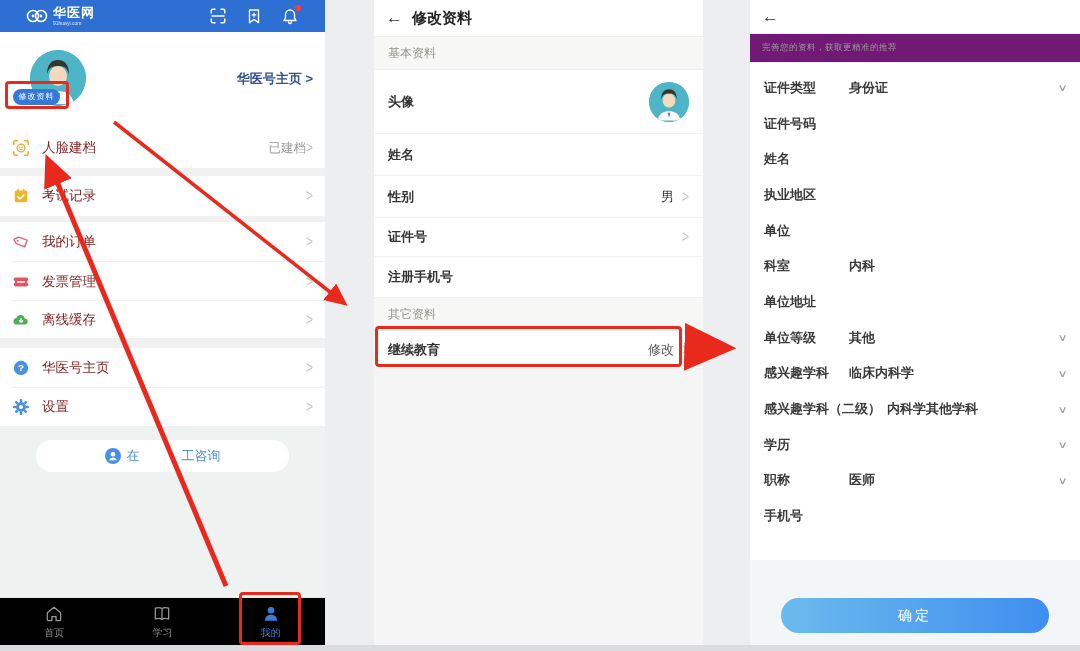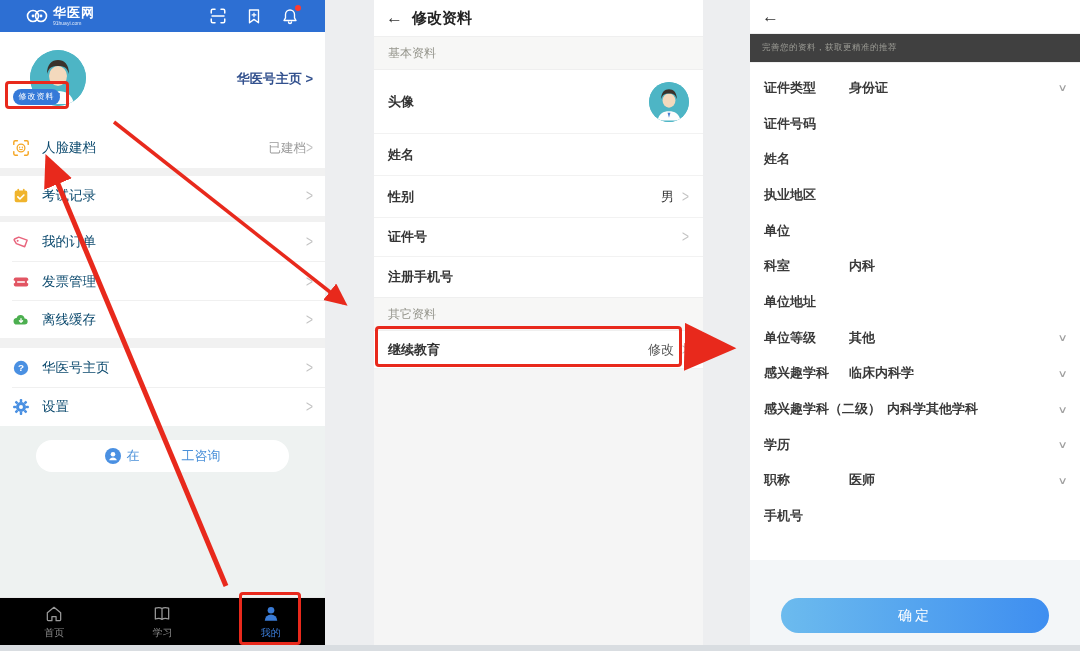--- a/index.html
+++ b/index.html
@@ -25,21 +25,21 @@
   .red-dot { position:absolute; right:-2px; top:-2px; width:6px; height:6px; border-radius:50%; background:#ff3b30; }
 
   .profile { position:relative; height:88px; background:#fff; }
   .avatar { border-radius:50%; overflow:hidden; background:#4db5c5; }
   .avatar-lg { position:absolute; left:30px; top:18px; width:56px; height:56px; }
   .edit-pill { position:absolute; left:13px; top:57px; width:47px; height:16px; background:#3579d8; border-radius:9px; color:#fff; font-size:8px; text-align:center; line-height:16px; letter-spacing:1px; }
   .home-link { position:absolute; right:12px; top:38px; font-size:13px; font-weight:bold; color:#33518e; }
 
   .menu-row { position:absolute; left:0; width:325px; background:#fff; display:flex; align-items:center; padding:0 12px; }
   .menu-ic { width:18px; height:18px; margin-right:12px; flex:0 0 auto; }
-  .menu-label { font-size:13.5px; color:#0c4a6e; }
+  .menu-label { font-size:13.5px; color:#7f1d1d; }
   .menu-right { margin-left:auto; display:flex; align-items:center; }
   .menu-value { font-size:12.5px; color:#9a9a9a; }
   .chev-r { font-size:12px; color:#c3c3c3; transform:scaleY(1.3); }
   .gap { position:absolute; left:0; width:325px; background:#f1f1f1; }
   .hairline { position:absolute; left:12px; width:313px; height:1px; background:#f0f0f0; }
 
   .lower-area { position:absolute; left:0; top:426px; width:325px; height:171px; background:#eef2f1; }
   .consult-btn { position:absolute; left:36px; top:14px; width:253px; height:32px; background:#fff; border-radius:16px; display:flex; align-items:center; justify-content:center; gap:6px; }
   .consult-txt { font-size:13px; color:#4a90d9; }
   .redact { display:inline-block; width:30px; height:14px; background:#fff; }
@@ -56,21 +56,21 @@
   .sect-bar { height:34px; background:#f7f7f6; border-top:1px solid #efefef; border-bottom:1px solid #efefef; display:flex; align-items:center; padding:0 14px; font-size:12px; color:#95958c; }
   .m-row { display:flex; align-items:center; padding:0 14px; background:#fff; border-bottom:1px solid #f2f2f2; }
   .m-label { font-size:13px; font-weight:bold; color:#333; }
   .m-right { margin-left:auto; display:flex; align-items:center; gap:8px; }
   .m-value { font-size:13px; color:#333; }
   .m-value.gray { color:#555; }
   .avatar-sm { width:40px; height:40px; }
   .mid-rest { background:#f5f5f5; height:280px; }
 
   
-  .hint-bar { height:30px; background:#404040; border-top:1px solid #efefef; border-bottom:1px solid #efefef; display:flex; align-items:center; padding:0 12px; font-size:8.5px; color:#9b9b94; letter-spacing:.5px; }
+  .hint-bar { height:30px; background:#701a75; border-top:1px solid #efefef; border-bottom:1px solid #efefef; display:flex; align-items:center; padding:0 12px; font-size:8.5px; color:#9b9b94; letter-spacing:.5px; }
   .f-rows { position:absolute; left:0; top:70px; width:330px; }
   .f-row { height:35.7px; display:flex; align-items:center; padding:0 14px; }
   .f-label { font-size:13px; font-weight:bold; color:#3a3a3a; min-width:85px; }
   .f-label.wide { min-width:0; margin-right:6px; }
   .f-value { font-size:13px; font-weight:bold; color:#3a3a3a; }
   .chev-d { margin-left:auto; font-size:10px; color:#9f9f9f; transform:scaleX(1.4); }
   .r-footer { position:absolute; left:0; top:560px; width:330px; height:85px; background:#f3f6f8; }
   .submit-btn { position:absolute; left:31px; top:38px; width:268px; height:35px; border-radius:18px; background:linear-gradient(90deg,#6cbbee,#3e8ef0); color:#fff; font-size:14px; letter-spacing:3px; display:flex; align-items:center; justify-content:center; border:none; }
 
   

